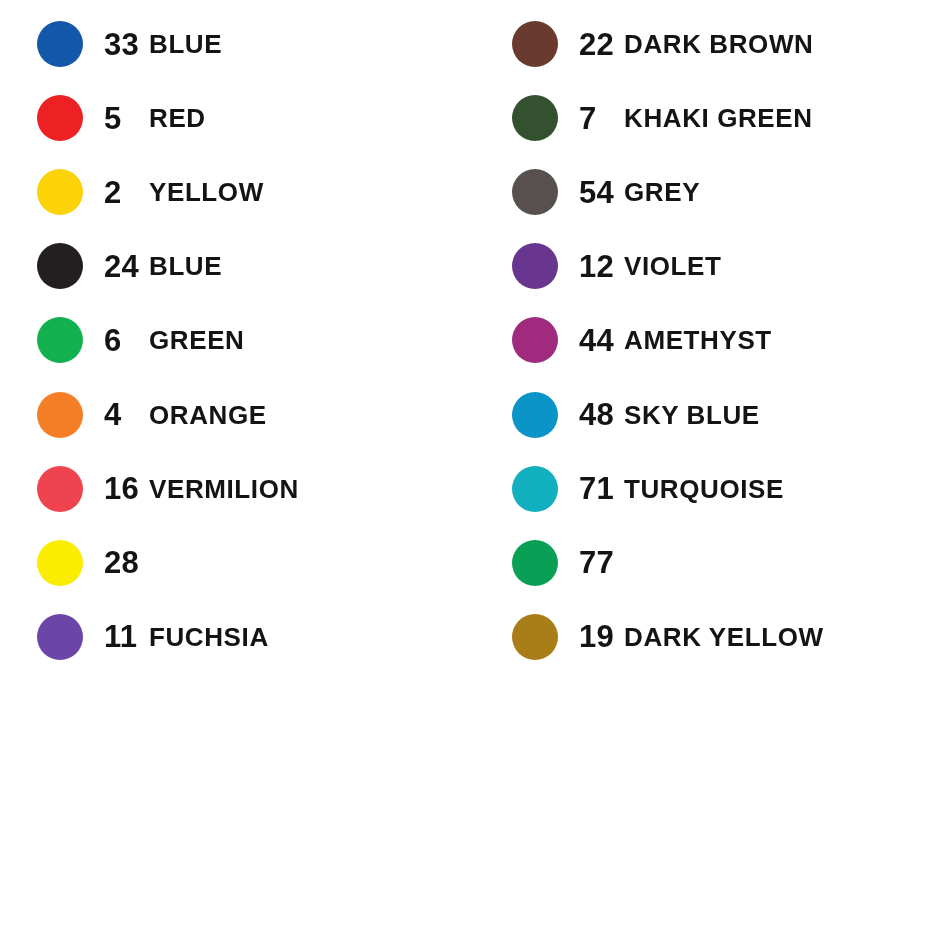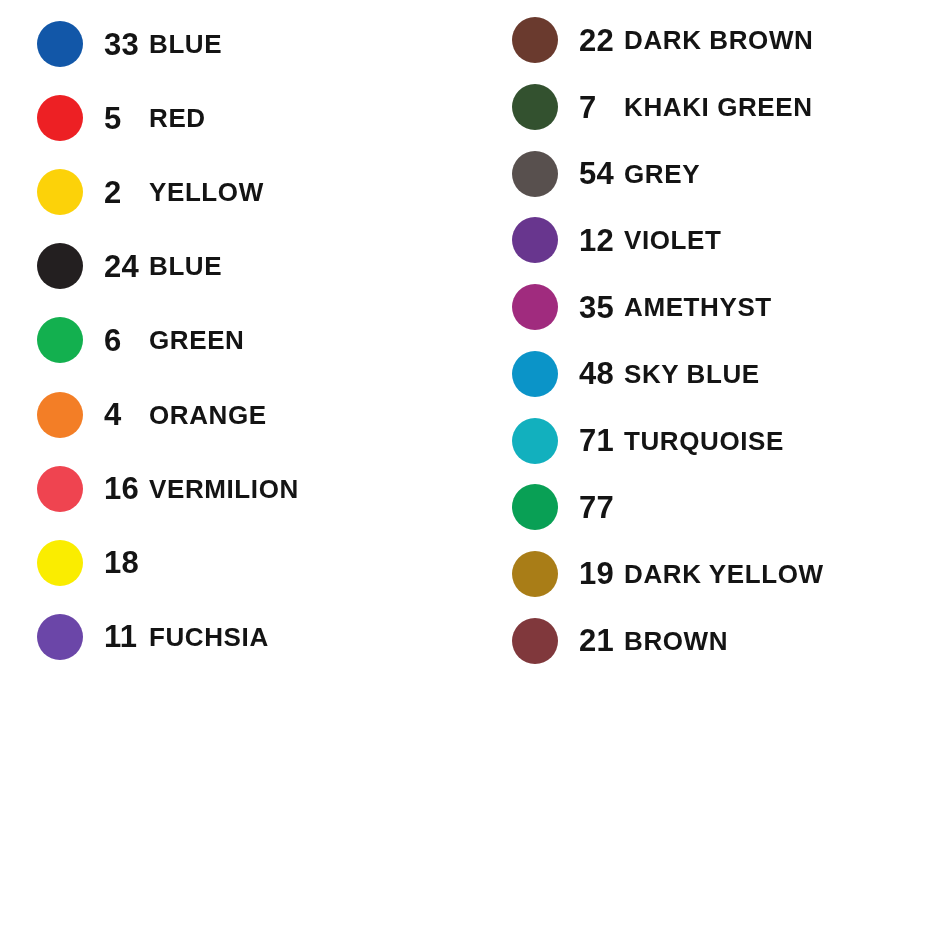--- a/index.html
+++ b/index.html
@@ -106,21 +106,21 @@
         <span class="swatch-count">4</span>
         <span class="swatch-label">ORANGE</span>
       </div>
       <div class="legend-row">
         <span class="swatch" style="background-color: rgb(239, 68, 80);"></span>
         <span class="swatch-count">16</span>
         <span class="swatch-label">VERMILION</span>
       </div>
       <div class="legend-row">
         <span class="swatch" style="background-color: rgb(250, 237, 0);"></span>
-        <span class="swatch-count">18</span>
+        <span class="swatch-count">28</span>
       </div>
       <div class="legend-row">
         <span class="swatch" style="background-color: rgb(107, 70, 168);"></span>
         <span class="swatch-count">11</span>
         <span class="swatch-label">FUCHSIA</span>
       </div>
     </div>
     <div class="legend-column right">
       <div class="legend-row">
         <span class="swatch" style="background-color: rgb(106, 58, 46);"></span>
@@ -137,21 +137,21 @@
         <span class="swatch-count">54</span>
         <span class="swatch-label">GREY</span>
       </div>
       <div class="legend-row">
         <span class="swatch" style="background-color: rgb(104, 54, 142);"></span>
         <span class="swatch-count">12</span>
         <span class="swatch-label">VIOLET</span>
       </div>
       <div class="legend-row">
         <span class="swatch" style="background-color: rgb(160, 43, 126);"></span>
-        <span class="swatch-count">35</span>
+        <span class="swatch-count">44</span>
         <span class="swatch-label">AMETHYST</span>
       </div>
       <div class="legend-row">
         <span class="swatch" style="background-color: rgb(11, 148, 200);"></span>
         <span class="swatch-count">48</span>
         <span class="swatch-label">SKY BLUE</span>
       </div>
       <div class="legend-row">
         <span class="swatch" style="background-color: rgb(18, 176, 190);"></span>
         <span class="swatch-count">71</span>
@@ -159,19 +159,14 @@
       </div>
       <div class="legend-row">
         <span class="swatch" style="background-color: rgb(9, 160, 85);"></span>
         <span class="swatch-count">77</span>
       </div>
       <div class="legend-row">
         <span class="swatch" style="background-color: rgb(169, 125, 23);"></span>
         <span class="swatch-count">19</span>
         <span class="swatch-label">DARK YELLOW</span>
       </div>
-      <div class="legend-row">
-        <span class="swatch" style="background-color: rgb(128, 56, 60);"></span>
-        <span class="swatch-count">21</span>
-        <span class="swatch-label">BROWN</span>
-      </div>
     </div>
   </div>
 
 </body></html>

